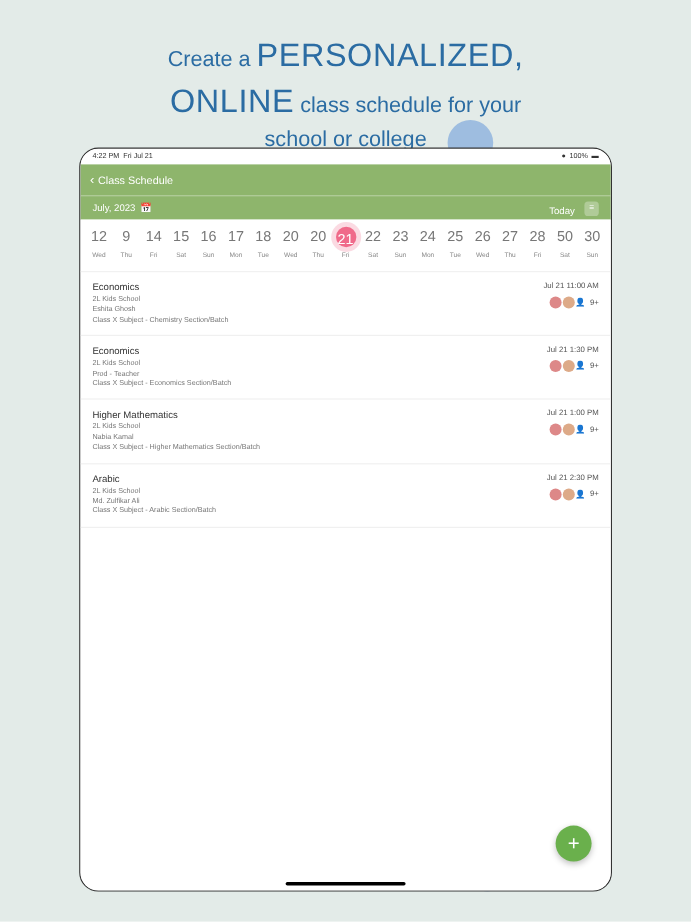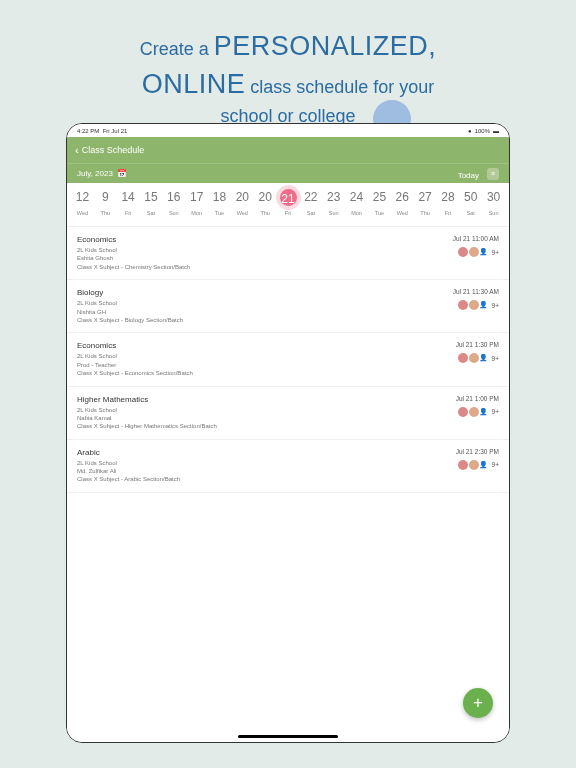--- a/index.html
+++ b/index.html
@@ -174,33 +174,20 @@
         <div class="line">Class X  Subject - Chemistry  Section/Batch</div>
         <div class="time">Jul 21 11:00 AM</div>
         <div class="people">
           <span class="avatar av1"></span>
           <span class="avatar av2"></span>
           <span style="font-size:7px">👤</span>
           <span class="count">9+</span>
         </div>
       </div>
       <div class="item">
-        <div class="title">Biology</div>
-        <div class="line">2L Kids School</div>
-        <div class="line">Nishita GH</div>
-        <div class="line">Class X  Subject - Biology Section/Batch</div>
-        <div class="time">Jul 21 11:30 AM</div>
-        <div class="people">
-          <span class="avatar av1"></span>
-          <span class="avatar av2"></span>
-          <span style="font-size:7px">👤</span>
-          <span class="count">9+</span>
-        </div>
-      </div>
-      <div class="item">
         <div class="title">Economics</div>
         <div class="line">2L Kids School</div>
         <div class="line">Prod - Teacher</div>
         <div class="line">Class X  Subject - Economics Section/Batch</div>
         <div class="time">Jul 21 1:30 PM</div>
         <div class="people">
           <span class="avatar av1"></span>
           <span class="avatar av2"></span>
           <span style="font-size:7px">👤</span>
           <span class="count">9+</span>

